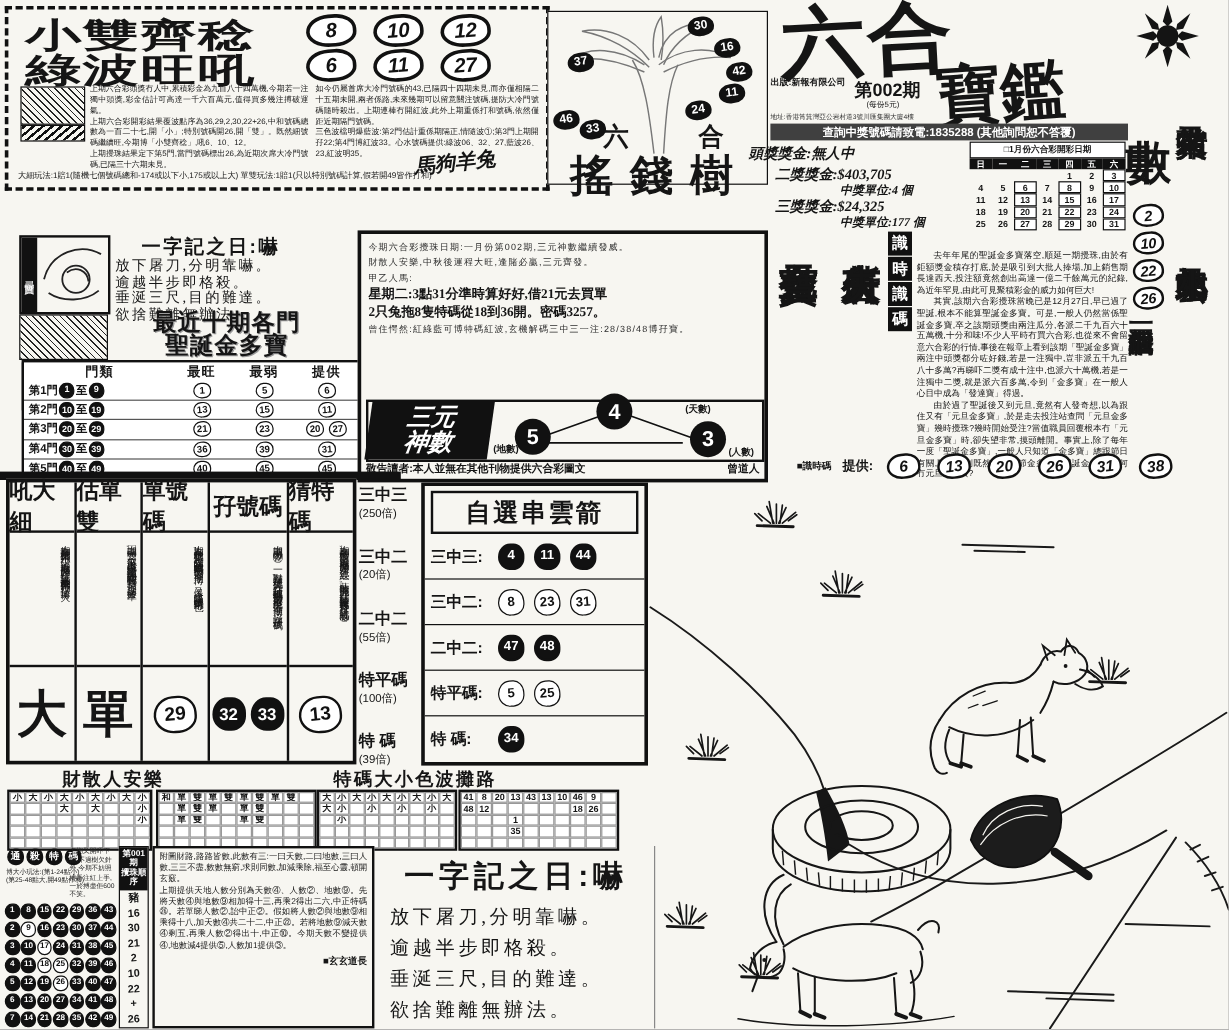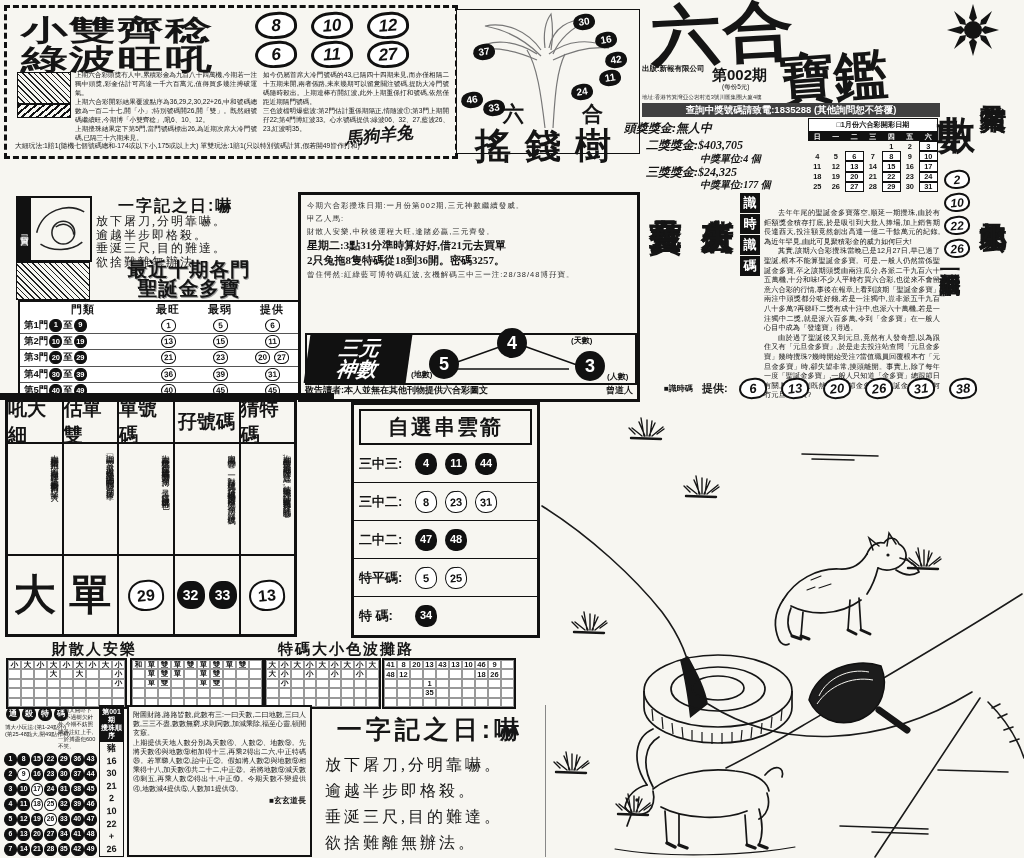--- a/index.html
+++ b/index.html
@@ -406,22 +406,22 @@
           <div class="hc-cell">
             <span class="circ c-mini-w">45</span>
           </div>
         </div>
       </div>
   </div>
 
   <div class="abs" id="centerbox">
     <div style="padding:4px 6px;">
         <div class="cb-blur">今期六合彩攪珠日期:一月份第002期,三元神數繼續發威。</div>
+        <div class="cb-blur">財散人安樂,中秋後運程大旺,逢賭必贏,三元齊發。</div>
         <div class="cb-blur">甲乙人馬:</div>
-        <div class="cb-blur">財散人安樂,中秋後運程大旺,逢賭必贏,三元齊發。</div>
         <div class="cb-clear">星期二:3點31分準時算好好,借21元去買單</div>
         <div class="cb-clear">2只兔拖8隻特碼從18到36開。密碼3257。</div>
         <div class="cb-blur">曾住愕然:紅綠藍可博特碼紅波,玄機解碼三中三一注:28/38/48博孖寶。</div>
       </div>
     <div id="sanyuan">
       <div id="sy-logo">
         <div>三元</div>
         <div>神數</div>
       </div>
       <div id="sy-tri">
@@ -497,20 +497,42 @@
       </div>
       <div class="tip-col">
         <div class="tip-title">猜特碼</div>
         <div class="tip-body">上期翻稔藍波,照近期攤路睇,色波紅、藍波輪流開,估計藍波稔完後冇得稔,吼紅波⑬。</div>
         <div class="tip-ans">
           <span class="circ c-ans-w">13</span>
         </div>
       </div>
     </div>
 
+  <div class="abs" id="odds">
+      <div>
+        <div class="odds-name">三中三</div>
+        <div class="odds-rate">(250倍)</div>
+      </div>
+      <div>
+        <div class="odds-name">三中二</div>
+        <div class="odds-rate">(20倍)</div>
+      </div>
+      <div>
+        <div class="odds-name">二中二</div>
+        <div class="odds-rate">(55倍)</div>
+      </div>
+      <div>
+        <div class="odds-name">特平碼</div>
+        <div class="odds-rate">(100倍)</div>
+      </div>
+      <div>
+        <div class="odds-name">特 碼</div>
+        <div class="odds-rate">(39倍)</div>
+      </div>
+    </div>
 
   <div class="abs" id="arrow">
     <div id="arrow-title">自選串雲箭</div>
     <div>
         <div class="arrow-row">
           <span class="arrow-label">三中三:</span>
           <span class="circ c-arw-b">4</span>
           <span class="circ c-arw-b">11</span>
           <span class="circ c-arw-b">44</span>
         </div>

